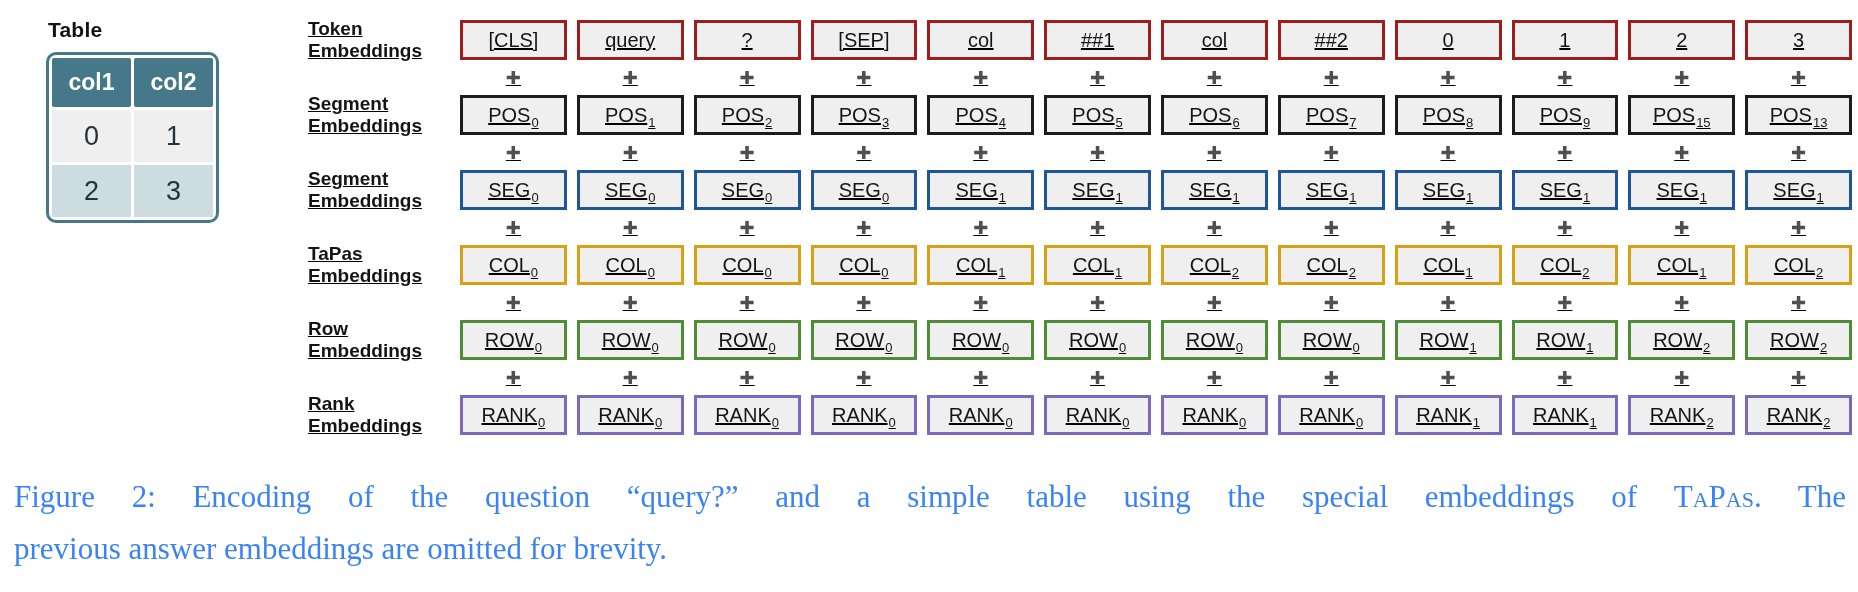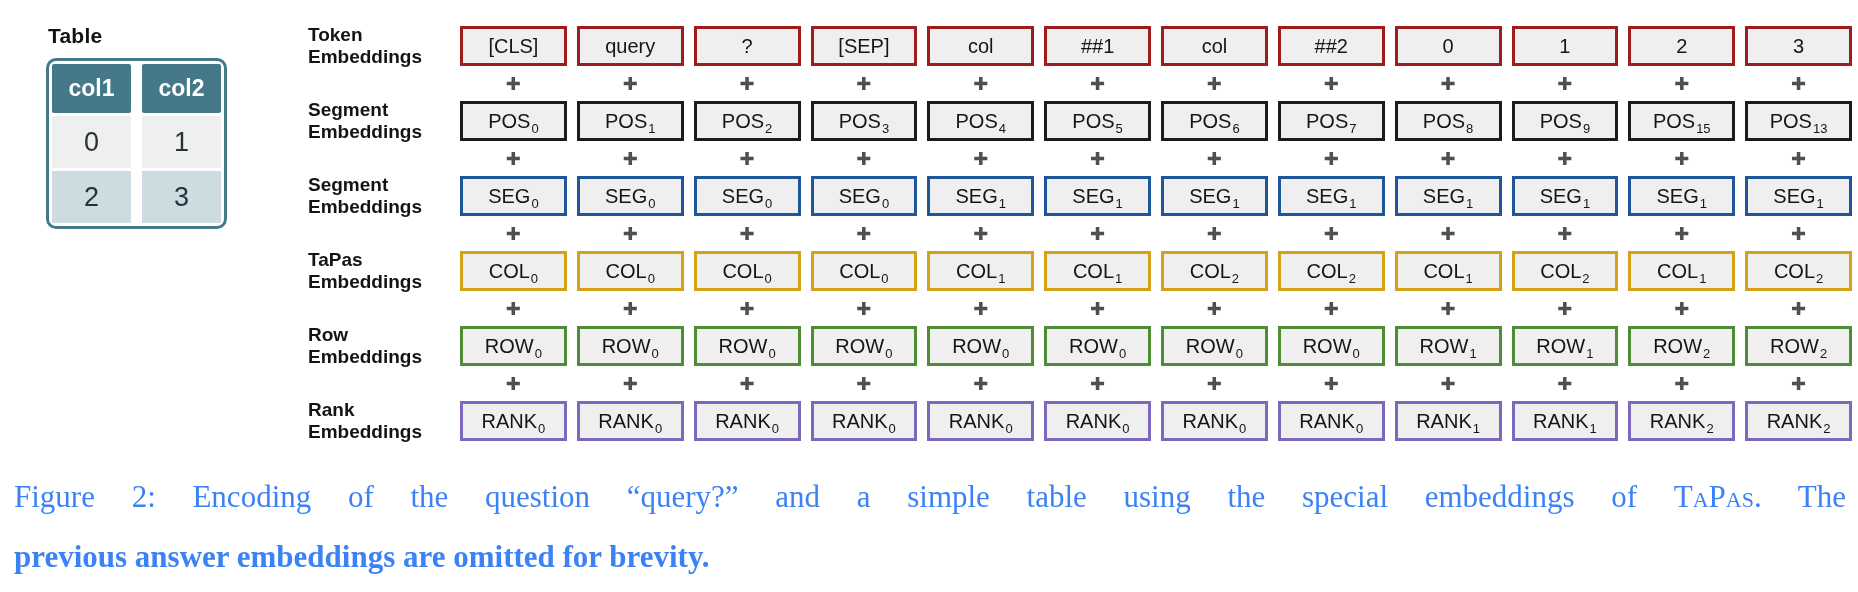--- a/index.html
+++ b/index.html
@@ -3,35 +3,35 @@
 <meta charset="utf-8">
 <style>
   html, body { margin:0; padding:0; }
   body {
     width:1858px; height:592px; background:#ffffff; overflow:hidden;
     font-family:"Liberation Sans", sans-serif; position:relative;
   }
   .stage { position:absolute; inset:0; }
 
   
-  .table-panel { position:absolute; left:28px; top:24px;padding-left:18px; }
+  .table-panel { position:absolute; left:28px; top:18px;padding-left:18px; }
   .table-title { font-weight:bold; font-size:21px; color:#111; margin:0 0 10px 2px; letter-spacing:0.2px; }
   .mini-table {
     display:inline-block; border:3px solid #45798a; border-radius:10px;
     padding:3px; background:#ffffff;
   }
-  .trow { display:flex; gap:11px; }
+  .trow { display:flex; gap:3px; }
   .trow + .trow { margin-top:3px; }
   .tcell { width:79px; display:flex; align-items:center; justify-content:center; box-sizing:border-box; }
   .tcell.th { background:#45798a; color:#fff; font-weight:bold; font-size:23px; height:49px; border-radius:2px; }
   .tcell.td { background:#efefef; font-size:27px; color:#24323a; height:52px; }
   .tcell.td.alt { background:#ccdce1; }
 
   
-  .diagram { position:absolute; left:308px; top:26px; right:6px; }
+  .diagram { position:absolute; left:308px; top:20px; right:6px;text-decoration:underline; }
   .embed-row { display:flex; height:40px; }
   .row-label {
     width:152px; flex:none; display:flex; flex-direction:column; justify-content:center;
     font-weight:bold; font-size:19px; line-height:22px; color:#141414;
   }
   .boxes { flex:1; display:grid; grid-template-columns:repeat(12, 1fr); gap:10px; }
   .ebox {
     border:3px solid #000; background:#efefef; box-sizing:border-box;
     display:flex; align-items:center; justify-content:center;
     font-size:20px; color:#151515; white-space:nowrap;
@@ -44,21 +44,21 @@
     display:flex; align-items:center; justify-content:center;
     font-size:18px; color:#4f4f4f; font-family:"DejaVu Sans", sans-serif;
   }
 
   
   .caption {
     position:absolute; left:14px; right:12px; top:476px;
     font-family:"Liberation Serif", serif; font-size:31px; color:#3b82f6; line-height:42px;
   }
   .cap-line1 { text-align:justify; text-align-last:justify; }
-  .cap-line2 { margin-top:18px; text-align:left;font-weight:bold; }
+  .cap-line2 { margin-top:10px; text-align:left; }
   .smallcaps { font-variant:small-caps; }
 </style>
 </head>
 <body>
 
 <div class="stage">
 
   <div class="table-panel">
     <div class="table-title">Table</div>
     <div class="mini-table" id="mini-table"><div class="trow">

